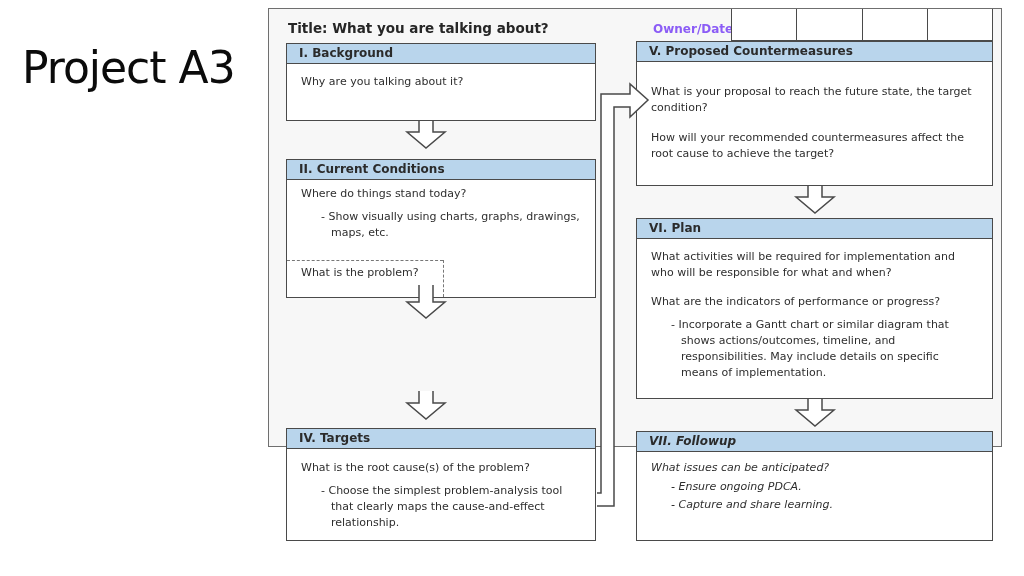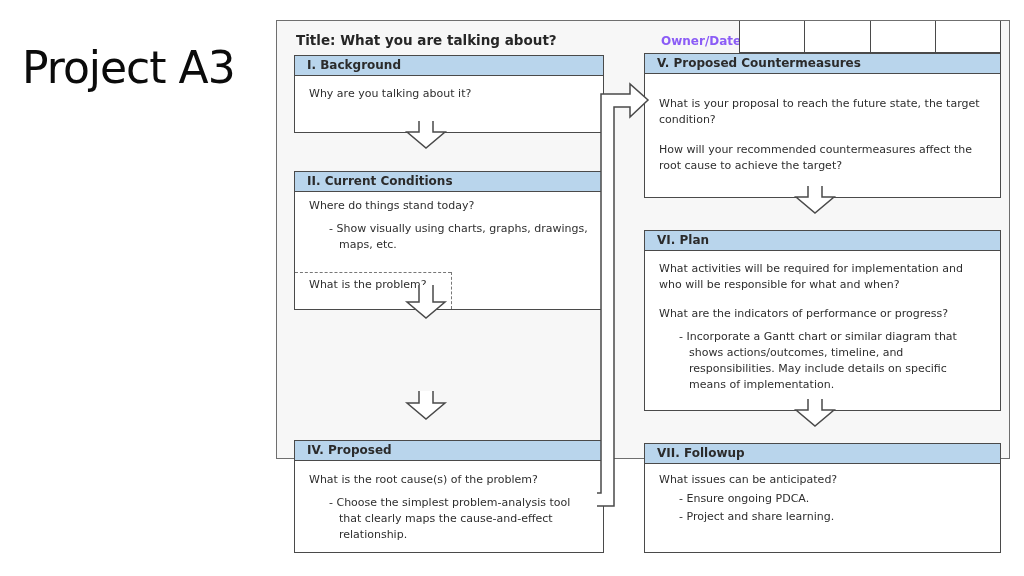--- a/index.html
+++ b/index.html
@@ -2,22 +2,22 @@
 <html style="--header-fill: #b9d5ec; --line: #4a4a4a; --text: #2e2e2e; --page-bg: #f7f7f7; --box-bg: #ffffff;"><head>
 <meta charset="utf-8">
 <style>
   html,body { margin:0; padding:0; background:#ffffff; }
   body { width:1024px; height:576px; font-family:"DejaVu Sans", sans-serif; }
   .stage { position:relative; width:1024px; height:576px; overflow:hidden; background:#fff; }
 
   .slide-title { position:absolute; left:22px; top:42px; margin:0; font-size:44px;
     font-weight:500; color:#0b0b0b; letter-spacing:-1px; font-family:"DejaVu Sans", sans-serif;text-align:right; }
 
-  .page { position:absolute; left:268px; top:20px; width:734px; height:439px;
-    background:var(--page-bg,#f7f7f7); border:1.5px solid #6f6f6f; box-sizing:border-box;margin-left:8px; }
+  .page { position:absolute; left:268px; top:8px; width:734px; height:439px;
+    background:var(--page-bg,#f7f7f7); border:1.5px solid #6f6f6f; box-sizing:border-box; }
 
   .tpl-title { position:absolute; left:19px; top:11px; font-size:13.5px; font-weight:bold; color:#262626; }
   .od-label  { position:absolute; left:384px; top:13px; font-size:12px; font-weight:bold; color:#8b5cf6; }
   .od-table  { position:absolute; left:462px; top:0; width:262px; height:32px; display:flex;
     background:var(--box-bg,#fff); border:1.5px solid var(--line,#4a4a4a); border-top:none; box-sizing:border-box; }
   .od-cell { flex:1; }
   .od-cell + .od-cell { border-left:1.5px solid var(--line,#4a4a4a); }
 
   .box { position:absolute; background:var(--box-bg,#fff); border:1.5px solid var(--line,#4a4a4a); box-sizing:border-box; }
   .bh  { height:20px; line-height:18px; background:var(--header-fill,#b9d5ec);
@@ -64,21 +64,21 @@
 
     <section class="box" style="left:17px; top:34px; width:310px; height:78px;">
       <header class="bh">I. Background</header>
       <div class="bb">
         <p class="q" style="margin-top:10px">Why are you talking about it?</p>
       </div>
     </section>
 
 
     <section class="box" style="left:17px; top:419px; width:310px; height:113px;">
-      <header class="bh">IV. Proposed</header>
+      <header class="bh">IV. Targets</header>
       <div class="bb">
         <p class="q" style="margin-top:11px">What is the root cause(s) of the problem?</p>
         <p class="b" style="margin-top:7px">- Choose the simplest problem-analysis tool that clearly maps the cause-and-effect relationship.</p>
       </div>
     </section>
 
     <section class="box" style="left:367px; top:32px; width:357px; height:145px;">
       <header class="bh">V. Proposed Countermeasures</header>
       <div class="bb">
         <p class="q" style="margin-top:22px">What is your proposal to reach the future state, the target condition?</p>
@@ -88,26 +88,26 @@
 
     <section class="box" style="left:367px; top:209px; width:357px; height:181px;">
       <header class="bh">VI. Plan</header>
       <div class="bb">
         <p class="q" style="margin-top:10px">What activities will be required for implementation and who will be responsible for what and when?</p>
         <p class="q" style="margin-top:13px">What are the indicators of performance or progress?</p>
         <p class="b" style="margin-top:7px">- Incorporate a Gantt chart or similar diagram that shows actions/outcomes, timeline, and responsibilities. May include details on specific means of implementation.</p>
       </div>
     </section>
 
-    <section class="box" style="left:367px; top:422px; width:357px; height:110px;">
+    <section class="box" style="left:367px; top:422px; width:357px; height:110px;font-style:italic;">
       <header class="bh">VII. Followup</header>
       <div class="bb">
         <p class="q" style="margin-top:8px">What issues can be anticipated?</p>
         <p class="b" style="margin-top:3px">- Ensure ongoing PDCA.</p>
-        <p class="b" style="margin-top:2px">- Project and share learning.</p>
+        <p class="b" style="margin-top:2px">- Capture and share learning.</p>
       </div>
     </section>
 
   </div>
 
   <svg class="overlay" viewBox="0 0 1024 576">
     <path d="M419,121 L419,132 L407,132 L426,148 L445,132 L433,132 L433,121"></path>
     <path d="M419,285 L419,302 L407,302 L426,318 L445,302 L433,302 L433,285"></path>
     <path d="M419,391 L419,403 L407,403 L426,419 L445,403 L433,403 L433,391"></path>
     <path d="M808,186 L808,197 L796,197 L815,213 L834,197 L822,197 L822,186"></path>

